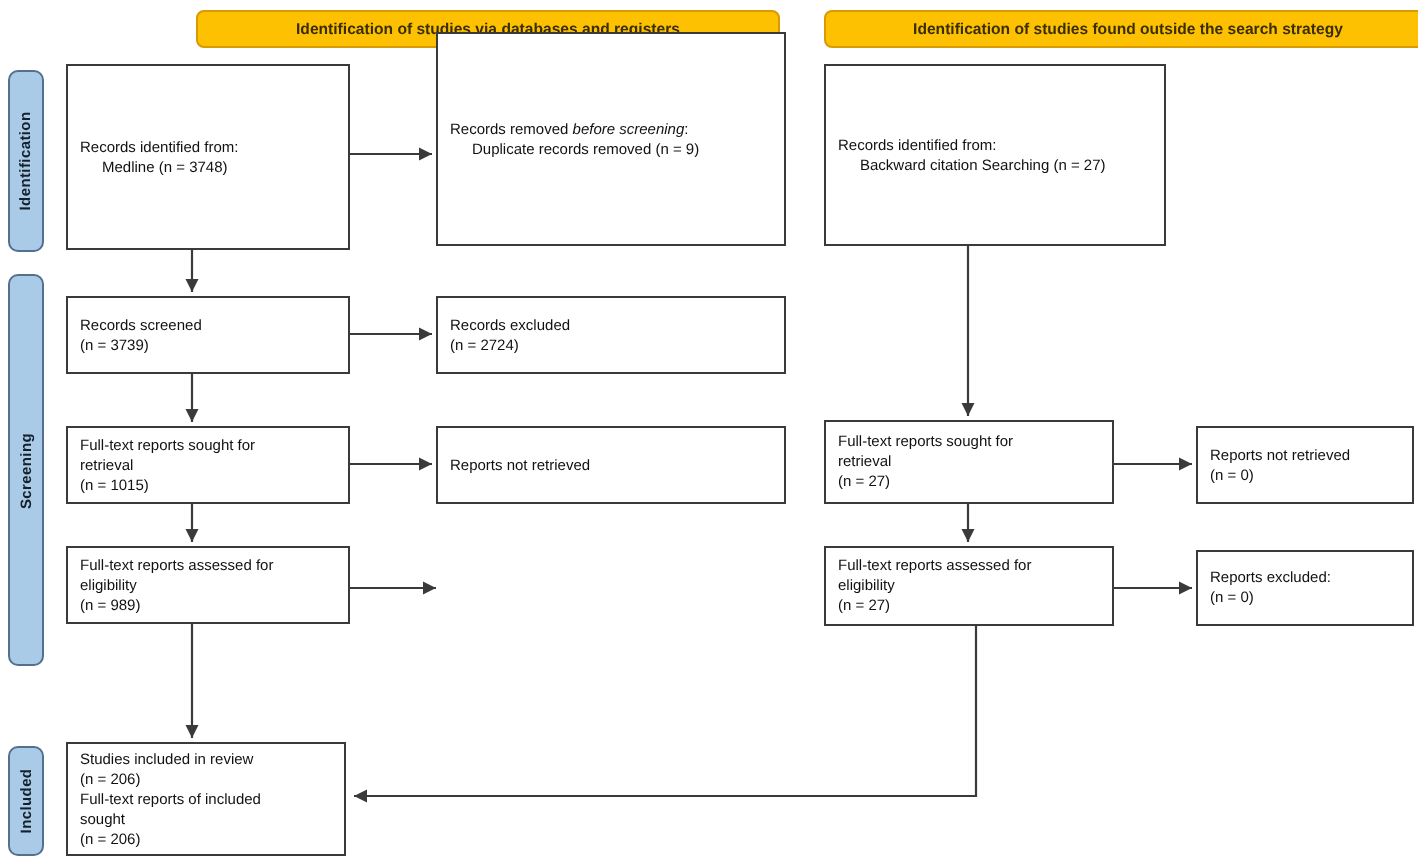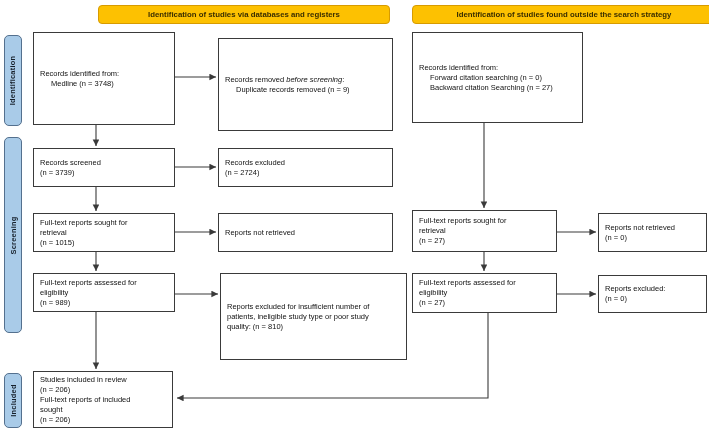--- a/index.html
+++ b/index.html
@@ -94,21 +94,21 @@
   </div>
   <div class="tab" style="left:4px;top:373px;width:18px;height:55px">
     <span>Included</span>
   </div>
 
   <div class="box" style="left:33px;top:32px;width:142px;height:93px">
     <span class="line">Records identified from:</span>
     <span class="line indent">Medline (n = 3748)</span>
   </div>
 
-  <div class="box" style="left:218px;top:38px;width:175px;height:93px">
+  <div class="box" style="left:218px;top:16px;width:175px;height:107px">
     <span class="line"><span>Records removed </span><span class="italic">before screening</span><span>:</span></span>
     <span class="line indent">Duplicate records removed (n = 9)</span>
   </div>
 
   <div class="box" style="left:33px;top:148px;width:142px;height:39px">
     <span class="line">Records screened</span>
     <span class="line">(n = 3739)</span>
   </div>
 
   <div class="box" style="left:218px;top:148px;width:175px;height:39px">
@@ -125,37 +125,31 @@
   <div class="box" style="left:218px;top:213px;width:175px;height:39px">
     <span class="line">Reports not retrieved</span>
   </div>
 
   <div class="box" style="left:33px;top:273px;width:142px;height:39px">
     <span class="line">Full-text reports assessed for</span>
     <span class="line">eligibility</span>
     <span class="line">(n = 989)</span>
   </div>
 
-  <div class="box" style="left:220px;top:273px;width:187px;height:87px">
-    <span class="line">Reports excluded for insufficient number of</span>
-    <span class="line">patients, ineligible study type or poor study</span>
-    <span class="line">quality: (n = 810)</span>
-  </div>
 
   <div class="box" style="left:33px;top:371px;width:140px;height:57px">
     <span class="line">Studies included in review</span>
     <span class="line">(n = 206)</span>
     <span class="line">Full-text reports of included</span>
     <span class="line">sought</span>
     <span class="line">(n = 206)</span>
   </div>
 
   <div class="box" style="left:412px;top:32px;width:171px;height:91px">
     <span class="line">Records identified from:</span>
-    <span class="line indent">Forward citation searching (n = 0)</span>
     <span class="line indent">Backward citation Searching (n = 27)</span>
   </div>
 
   <div class="box" style="left:412px;top:210px;width:145px;height:42px">
     <span class="line">Full-text reports sought for</span>
     <span class="line">retrieval</span>
     <span class="line">(n = 27)</span>
   </div>
 
   <div class="box" style="left:598px;top:213px;width:109px;height:39px">

